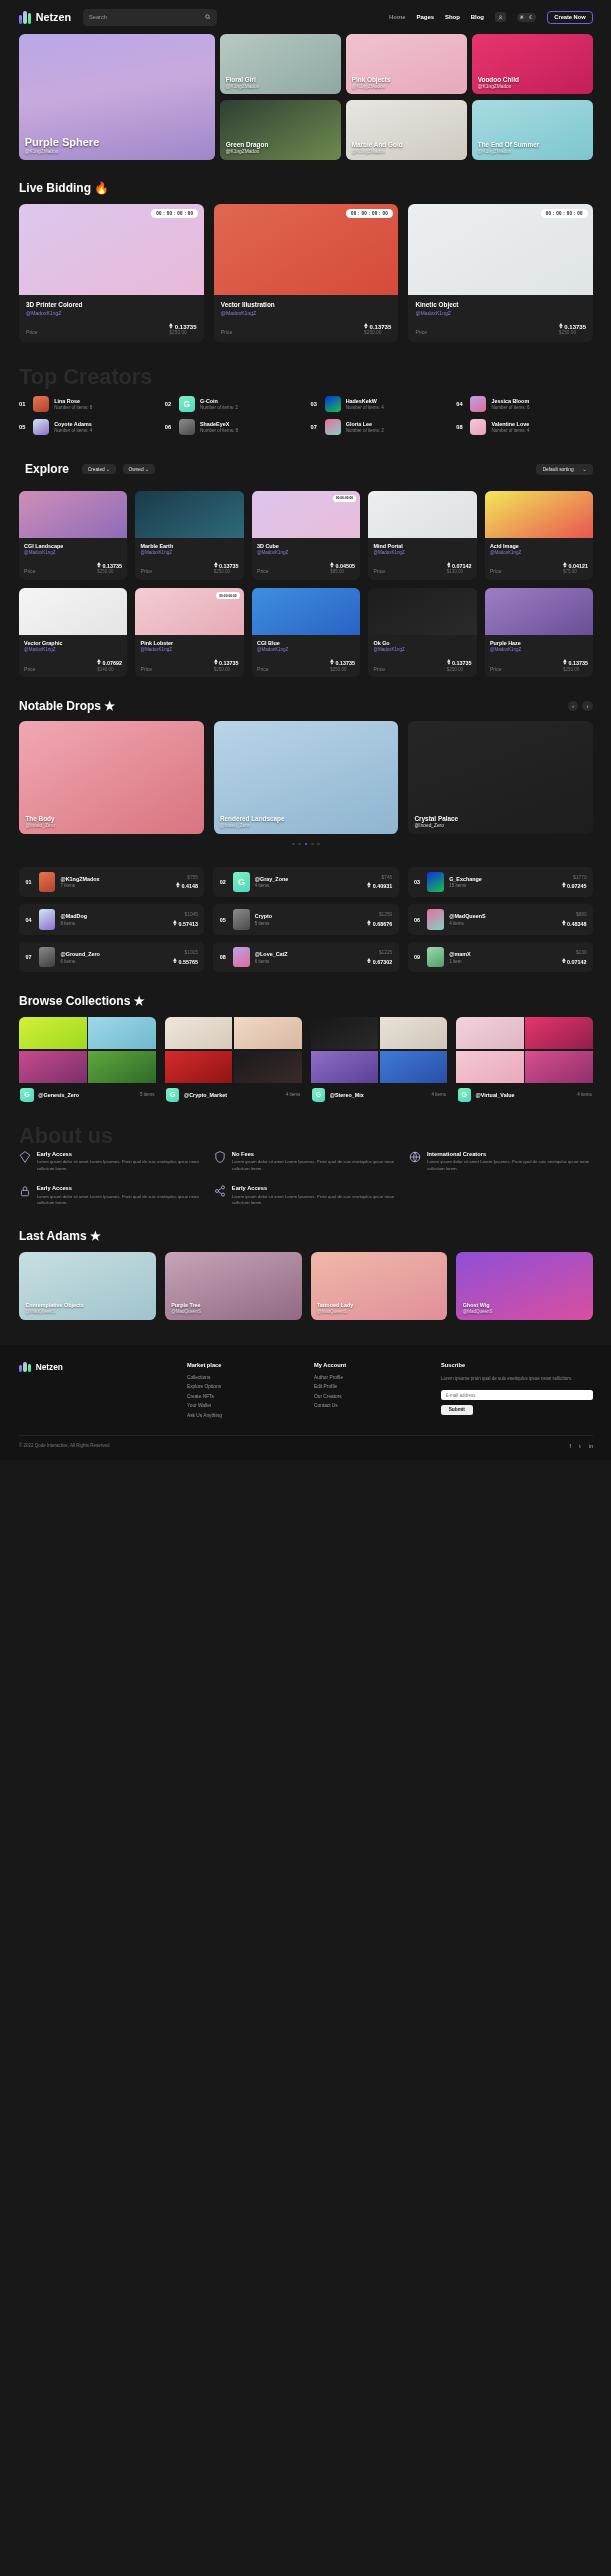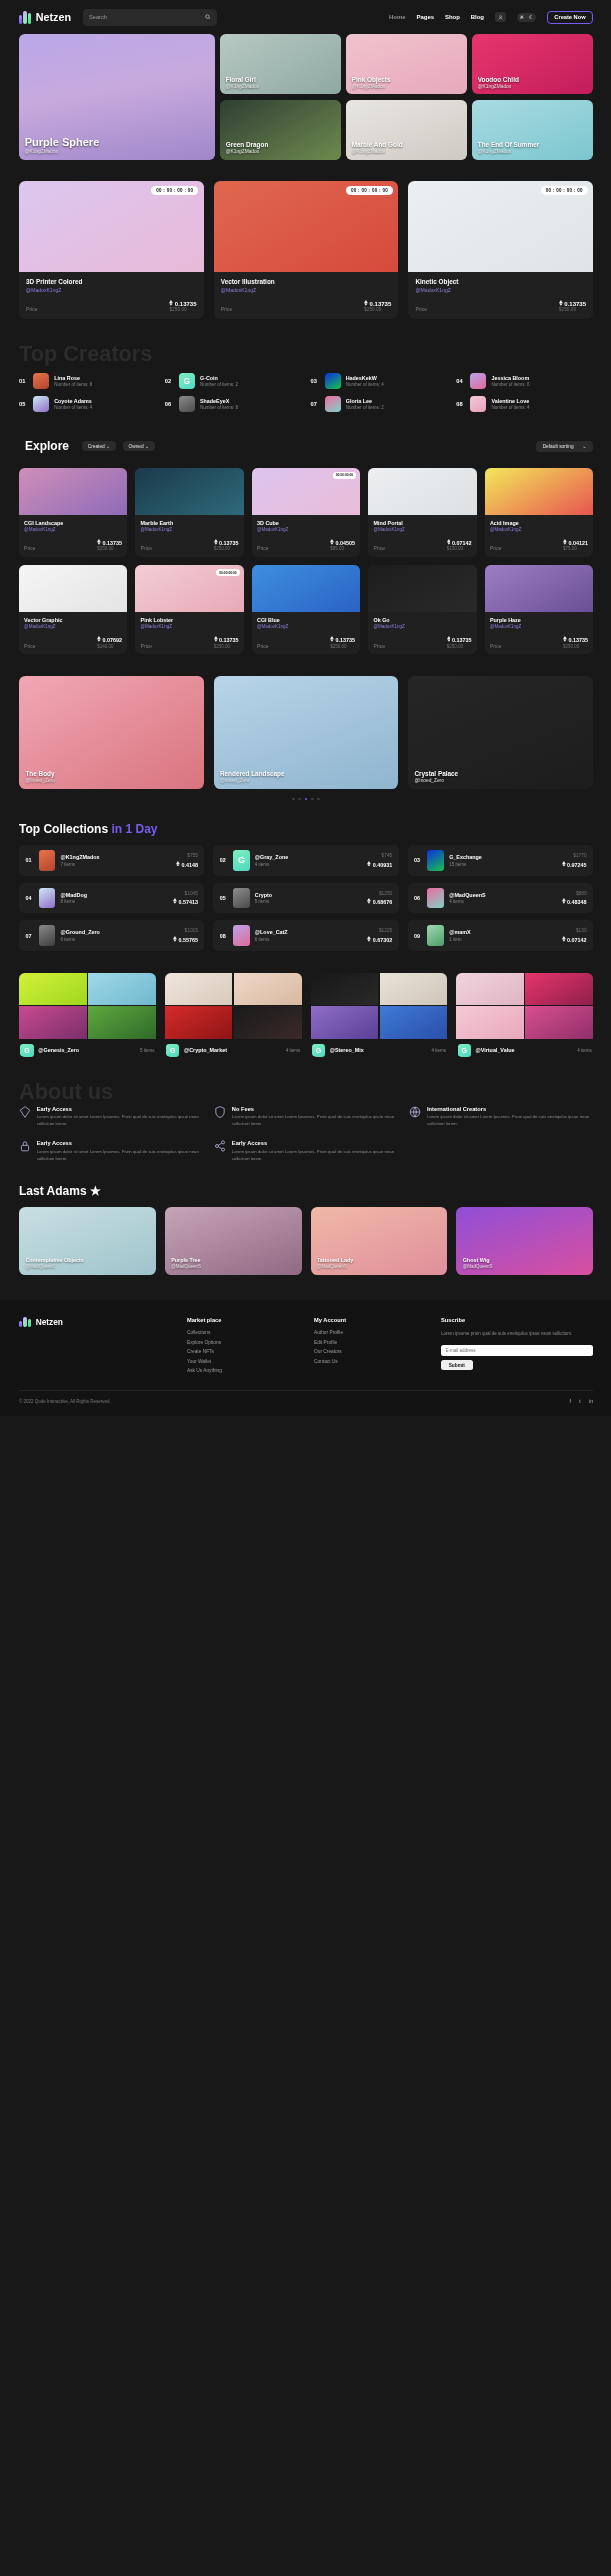--- a/index.html
+++ b/index.html
@@ -196,20 +196,24 @@
       </div>
     <div class="hcard hsm" id="h6" style="background: linear-gradient(160deg, rgb(168, 219, 224), rgb(124, 198, 207));">
         <div class="hlab">
           <div class="t">The End Of Summer</div>
           <div class="s">@K1ngZMadox</div>
         </div>
       </div>
   </div>
 
   <div class="sec">
+    <div class="sttl">
+      <span>Live Bidding</span>
+      <span>🔥</span>
+    </div>
     <div class="bidrow" id="bidrow">
 <div class="bcard">
  <div class="bimg" style="background:linear-gradient(150deg,#dcc7ee,#e8b9d8)">
   <div class="timer">00 : 00 : 00 : 00</div>
           </div>
  <div class="binfo">
   <div class="bname">3D Printer Colored</div>
   <div class="bauth">@MadoxK1ngZ</div>
   <div class="prow">
               <span class="plab">Price</span>
@@ -524,20 +528,30 @@
                   </svg> 0.13735</div>
  <div class="pusd" style="font-size:4.5px">$250.00</div>
               </span>
             </div>
           </div>
         </div>
       </div>
   </div>
 
   <div class="sec">
+    <div class="dhead">
+      <div class="sttl" style="margin:0">
+        <span>Notable Drops</span>
+        <span>★</span>
+      </div>
+      <div class="arrs">
+        <div class="arr">‹</div>
+        <div class="arr">›</div>
+      </div>
+    </div>
     <div class="drow" id="drow" style="margin-top:7.6px">
 <div class="dcard" style="background:linear-gradient(150deg,#f0a8b4,#d9747f)">
  <div class="dlab">
             <div class="t">The Body</div>
  <div class="s">@Inoed_Zero</div>
           </div>
         </div>
 <div class="dcard" style="background:linear-gradient(160deg,#b8d4e8,#8fb5cf)">
  <div class="dlab">
             <div class="t">Rendered Landscape</div>
@@ -554,24 +568,20 @@
     <div class="dots" id="dots">
         <span class="dot"></span>
         <span class="dot"></span>
         <span class="dot on"></span>
         <span class="dot"></span>
         <span class="dot"></span>
       </div>
   </div>
 
   <div class="sec">
-    <div class="sttl">
-      <span>Top Collections</span>
-      <span class="accent">in 1 Day</span>
-    </div>
     <div class="colg" id="colg">
 <div class="col">
  <span class="coln">01</span>
  <span class="colav" style="background:linear-gradient(150deg,#e8754a,#b0432f)"></span>
  <span class="colmid">
             <div class="colname">@K1ngZMadox</div>
  <div class="colitems">7 items</div>
           </span>
  <span class="colright">
             <div class="colusd">$755</div>
@@ -698,20 +708,24 @@
  <div class="coleth"><svg width="3.8" height="5.7" viewBox="0 0 10 16" fill="#fff">
                 <path d="M5 0L0 8l5 3 5-3z" opacity=".9"></path>
                 <path d="M5 12l-5-3 5 7 5-7z"></path>
               </svg> 0.07142</div>
           </span>
         </div>
       </div>
   </div>
 
   <div class="sec">
+    <div class="sttl">
+      <span>Browse Collections</span>
+      <span>★</span>
+    </div>
     <div class="bcg" id="bcg">
 <div class="bc">
  <div class="bcimgs">
  <div style="background:linear-gradient(150deg,#d4f03a,#9ed81e)"></div>
             <div style="background:linear-gradient(150deg,#9fd9e8,#6fb8cf)"></div>
             <div style="background:linear-gradient(150deg,#c94a8f,#7a2f6a)"></div>
             <div style="background:linear-gradient(150deg,#5fa83f,#2f6a28)"></div>
           </div>
  <div class="bcfoot">
             <span class="bcav" style="background:linear-gradient(150deg,#7ef0c0,#4fd8c0)">G</span>

